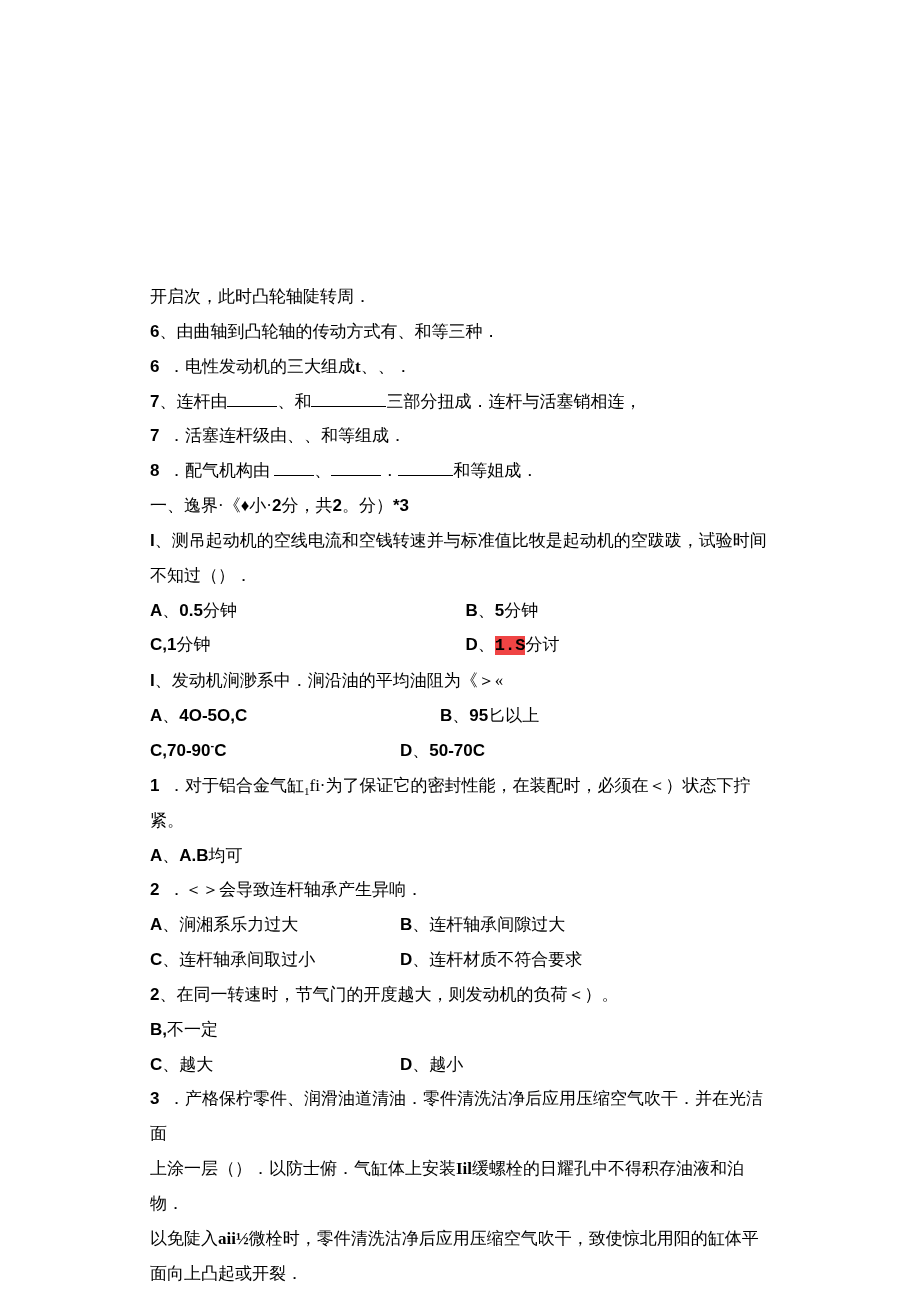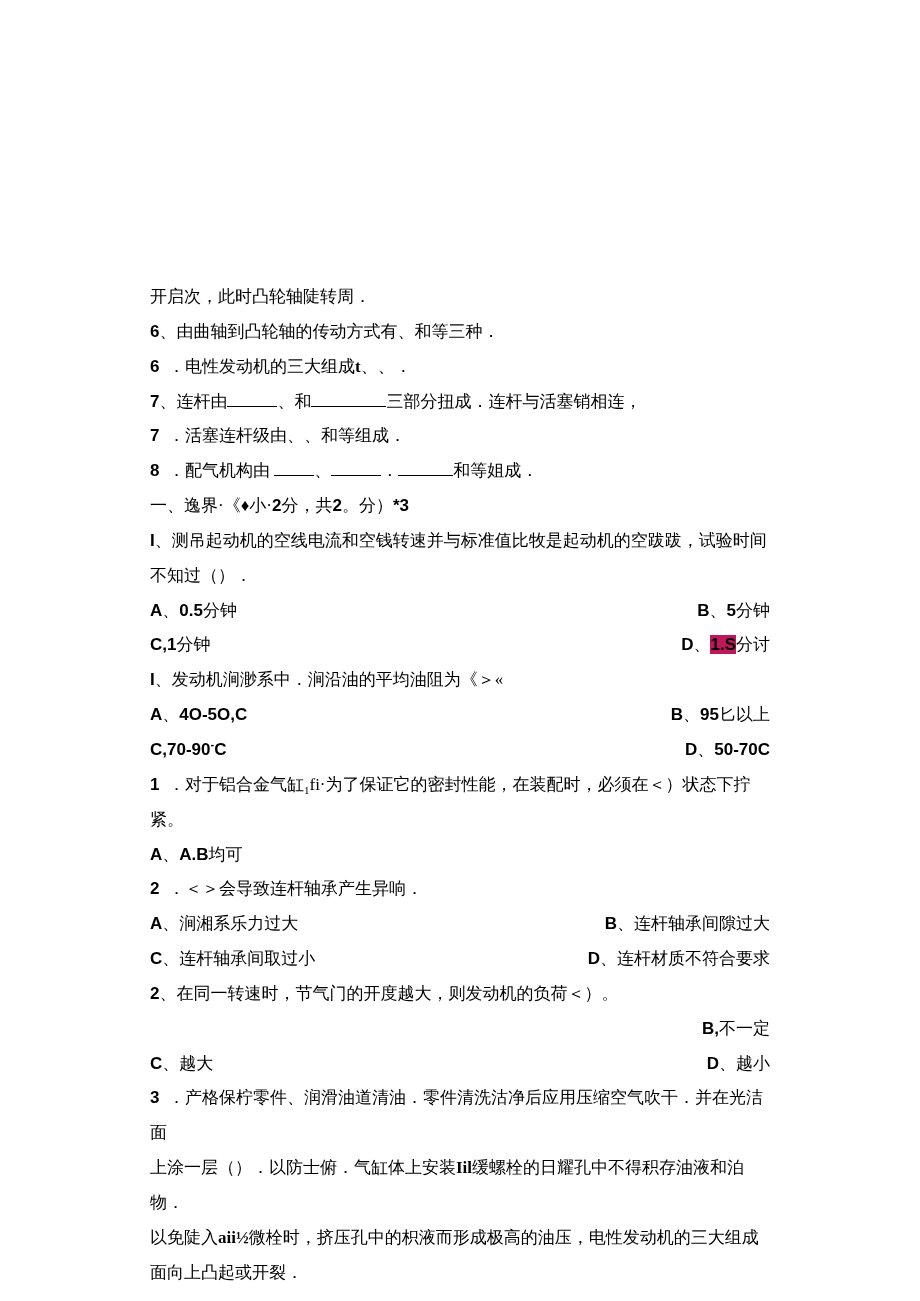--- a/index.html
+++ b/index.html
@@ -11,27 +11,27 @@
       font-size: 17px;
       line-height: 2.05;
       color: #000;
       padding: 280px 150px 200px 150px;
     }
     .line { display: block; }
     .num { font-weight: bold; font-family: Arial, sans-serif; }
     .bold { font-weight: bold; }
     .row { display: flex; }
     .col-left { width: 290px; }
-    .col-right { flex: 1; text-align: right; }
+    .col-right { flex: 1; }
     .blank { display: inline-block; border-bottom: 1px solid #000; vertical-align: baseline; }
     .b40 { width: 50px; }
     .b70 { width: 75px; }
     .b36 { width: 40px; }
     .b55 { width: 55px; }
-    .hl { background: #be185d; }
+    .hl { background: #ef4444; font-family: Liberation Mono, monospace; }
     .sup { font-size: 11px; vertical-align: super; }
     .sub { font-size: 11px; vertical-align: sub; }
   </style>
 </head>
 <body>
 
 <div class="line">开启次，此时凸轮轴陡转周．</div>
 
 <div class="line">
   <span class="num">6</span><span>、由曲轴到凸轮轴的传动方式有、和等三种．</span>
@@ -127,16 +127,16 @@
 
 <div class="line">
   <span class="num">3</span>&nbsp;&nbsp;<span>．产格保柠零件、润滑油道清油．零件清洗沽净后应用压缩空气吹干．并在光洁面</span>
 </div>
 
 <div class="line">
   <span>上涂一层（）．以防士俯．气缸体上安装</span><span class="bold">Iil</span><span>缓螺栓的日耀孔中不得积存油液和泊物．</span>
 </div>
 
 <div class="line">
-  <span>以免陡入</span><span class="bold">aii½</span><span>微栓时，挤压孔中的枳液而形成极高的油压，电性发动机的三大组成</span>
+  <span>以免陡入</span><span class="bold">aii½</span><span>微栓时，零件清洗沽净后应用压缩空气吹干，致使惊北用阳的缸体平</span>
 </div>
 
 <div class="line">面向上凸起或开裂．</div>
 
 </body></html>

